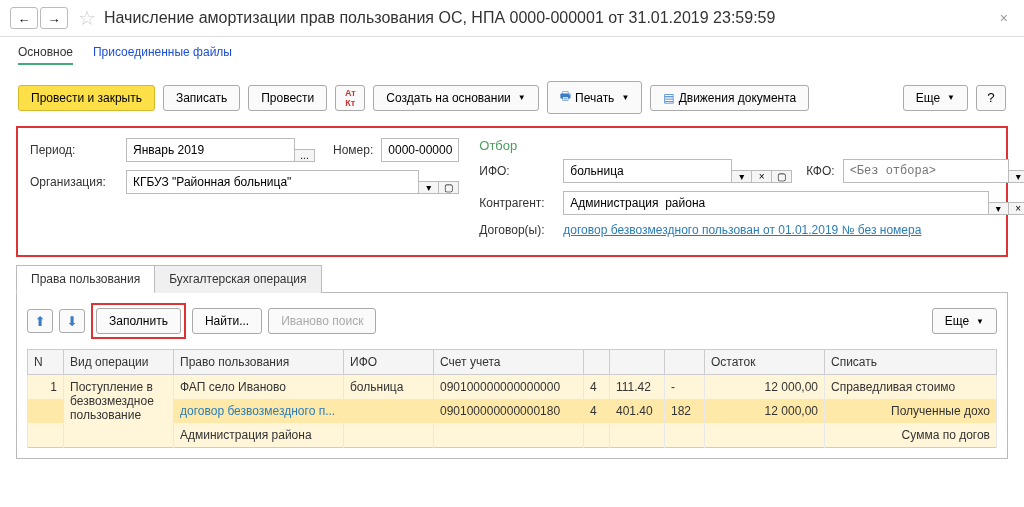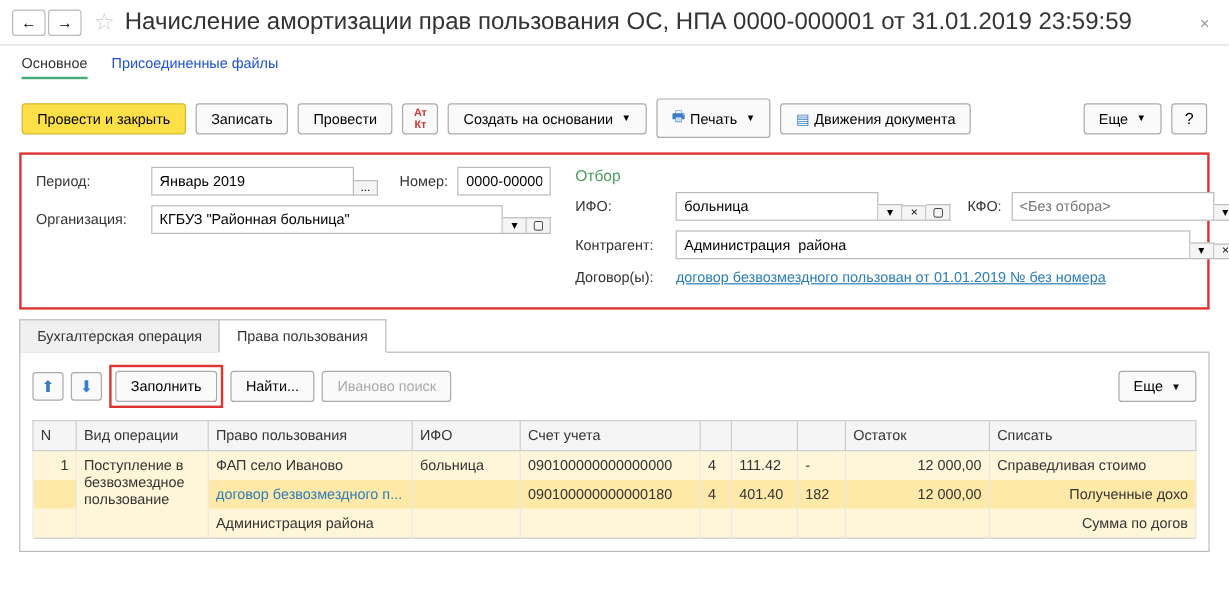--- a/index.html
+++ b/index.html
@@ -1,21 +1,21 @@
 <!DOCTYPE html>
 <html><head>
 <meta charset="utf-8">
 <style>
   * { box-sizing: border-box; margin: 0; padding: 0; }
   body { font-family: Arial, sans-serif; font-size: 12px; background: #fff; color: #333; width: 1024px; }
   
   .header-bar { display: flex; align-items: center; padding: 6px 10px; border-bottom: 1px solid #ddd; }
   .nav-btn { border: 1px solid #bbb; background: #fff; width: 28px; height: 22px; margin-right: 2px; cursor: pointer; font-size: 13px; display: flex; align-items: center; justify-content: center; border-radius: 3px; }
   .star-icon { color: #ccc; font-size: 20px; margin: 0 8px; cursor: pointer; }
-  .title { font-size: 20px; color: #333; font-weight: normal; flex: 1; }
+  .title { font-size: 16px; color: #333; font-weight: normal; flex: 1; }
   .close-x { color: #999; cursor: pointer; font-size: 14px; padding: 2px 6px; }
   
   .subtabs { display: flex; gap: 20px; padding: 8px 18px; }
   .subtab { color: #333; cursor: pointer; padding-bottom: 4px; }
   .subtab.active { border-bottom: 2px solid #4a7; color: #333; }
   .subtab.link { color: #1d4ed8; }
   
   .toolbar { display: flex; gap: 8px; padding: 8px 18px; align-items: center; }
   .btn { border: 1px solid #aaa; background: #fafafa; padding: 5px 12px; cursor: pointer; border-radius: 3px; font-size: 12px; display: flex; align-items: center; gap: 4px; }
   .btn.yellow { background: #fde047; border-color: #d4b82a; font-weight: normal; }
@@ -29,21 +29,21 @@
   .filter-right { flex: 1.1; }
   .form-row { display: flex; align-items: center; margin-bottom: 8px; gap: 8px; }
   .form-label { width: 88px; font-size: 12px; }
   .form-label-sm { width: 76px; font-size: 12px; }
   .input-grp { display: flex; flex: 1; align-items: flex-end; }
   .text-input { border: 1px solid #bbb; padding: 4px 6px; font-size: 12px; flex: 1; background: #fff; }
   .text-input.sm { width: 78px; flex: none; }
   .tiny-btn { border: 1px solid #bbb; border-left: none; background: #f5f5f5; width: 20px; cursor: pointer; font-size: 10px; display: flex; align-items: center; justify-content: center; }
   .sec-title { color: #4a9d5f; font-size: 13px; margin-bottom: 6px; }
   .link-text { color: #2c7cb8; text-decoration: underline; cursor: pointer; text-align: right; }
-  .placeholder { color: #ec4899; }
+  .placeholder { color: #ec4899; font-family: Liberation Mono, monospace; }
   
   .tabs { display: flex; margin: 2px 16px 0 16px; }
   .tab { border: 1px solid #bbb; border-bottom: none; padding: 6px 14px; background: #f0f0f0; cursor: pointer; margin-right: -1px; }
   .tab.active { background: #fff; border-bottom: 1px solid #fff; position: relative; z-index: 1; }
   
   .tab-body { border: 1px solid #bbb; margin: -1px 16px 8px 16px; padding: 10px; }
   .tab-toolbar { display: flex; gap: 6px; margin-bottom: 10px; align-items: center; }
   .arr-btn { border: 1px solid #aaa; background: #fafafa; width: 26px; height: 24px; cursor: pointer; border-radius: 3px; display: flex; align-items: center; justify-content: center; color: #3b7dc5; }
   .fill-btn-wrap { border: 2px solid #d33; padding: 3px; }
   .btn.disabled { color: #aaa; }
@@ -149,22 +149,22 @@
       </div>
     </div>
     <div class="form-row">
       <span class="form-label-sm">Договор(ы):</span>
       <span class="link-text">договор безвозмездного пользован от 01.01.2019 № без номера</span>
     </div>
   </div>
 </div>
 
 <div class="tabs">
+  <div class="tab active">Права пользования</div>
   <div class="tab">Бухгалтерская операция</div>
-  <div class="tab active">Права пользования</div>
 </div>
 
 <div class="tab-body">
   <div class="tab-toolbar">
     <button class="arr-btn">⬆</button>
     <button class="arr-btn">⬇</button>
     <div class="fill-btn-wrap">
       <button class="btn">Заполнить</button>
     </div>
     <button class="btn">Найти...</button>

